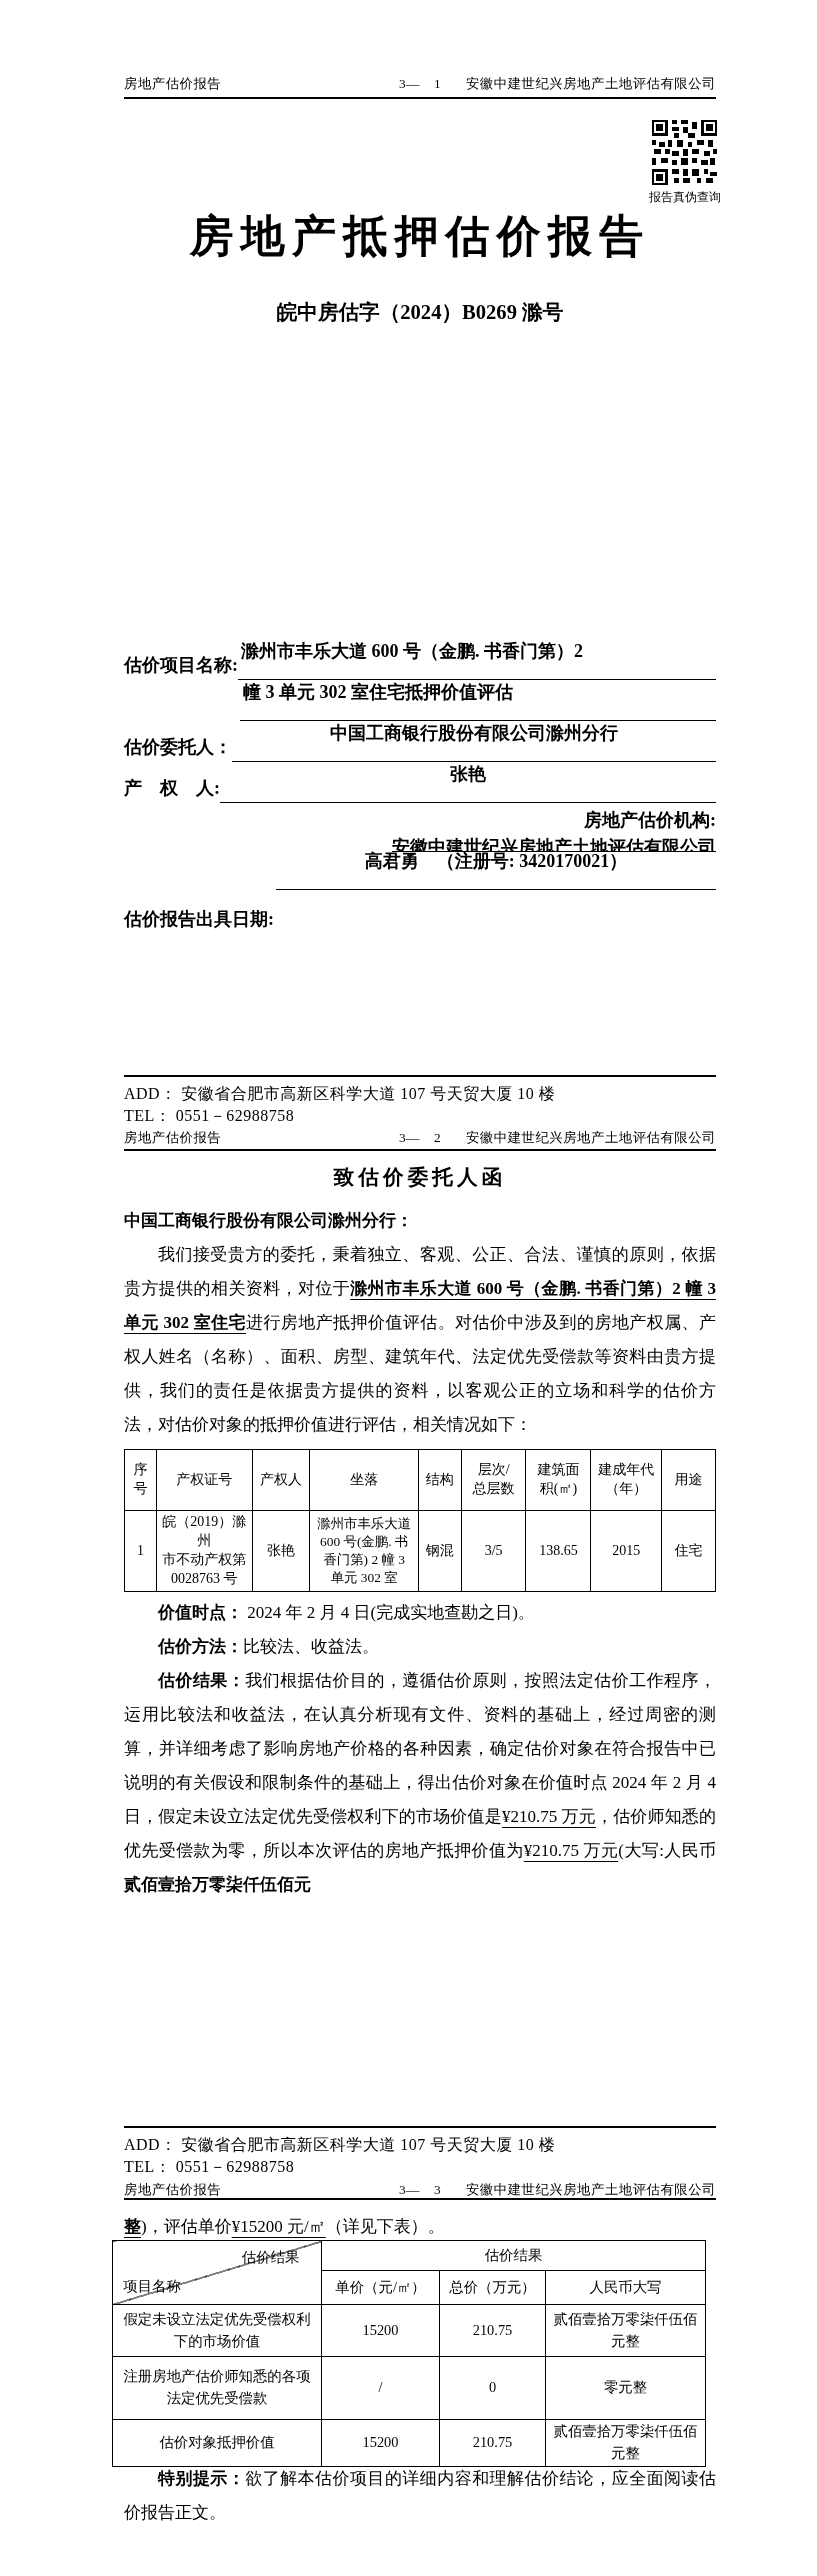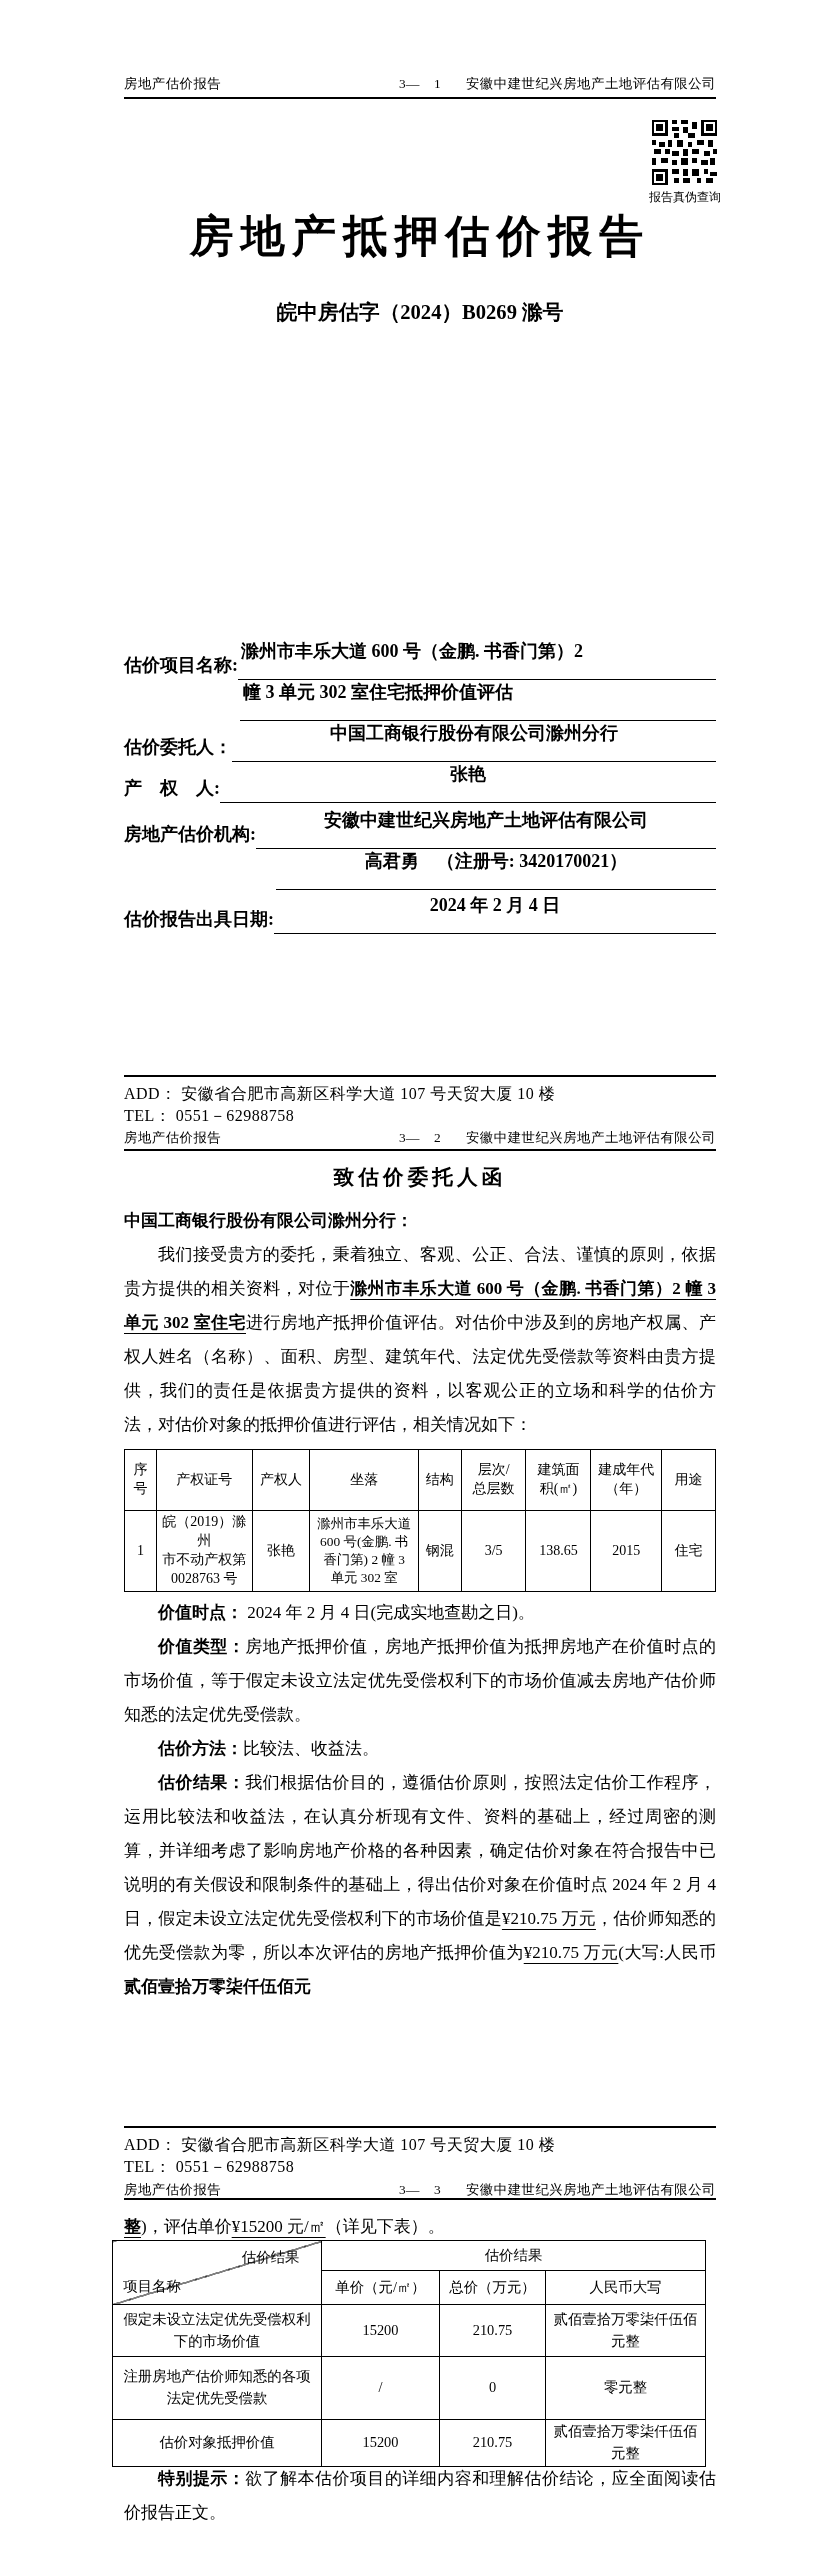--- a/index.html
+++ b/index.html
@@ -16,21 +16,21 @@
   .main-title{font-size:44px;line-height:46px;font-weight:bold;letter-spacing:7.2px;white-space:nowrap;}
   .doc-no{font-size:20.6px;line-height:24px;font-weight:bold;}
   .qr-label{font-size:12px;}
   .fields{font-size:18px;font-weight:bold;}
   .frow{display:flex;height:41px;align-items:flex-end;}
   .flabel{white-space:nowrap;padding-bottom:3.1px;}
   .fvalue{flex:1;border-bottom:1.5px solid #000;padding-bottom:16px;text-align:center;white-space:nowrap;overflow:hidden;}
   .fvalue.vleft{text-align:left;padding-left:3.1px;}
   .fsp1{width:116px;}
   .fsp2{width:152px;}
-  .gap10{margin-top:5.2px;}
+  .gap10{margin-top:5.2px;flex-direction:column;}
   .gap5{margin-top:2.6px;}
   .pgfoot{font-size:16px;letter-spacing:0.5px;line-height:18.5px;}
   .letter-title{font-size:20.6px;font-weight:bold;letter-spacing:4.1px;}
   .flow{font-size:17px;line-height:34px;text-align:justify;}
   .flow p{margin:0;text-indent:2em;}
   .flow p.noind{text-indent:0;}
   .b{font-weight:bold;}
   .u{text-decoration:underline;text-underline-offset:4.6px;text-decoration-thickness:1px;}
   table{border-collapse:collapse;}
   .t1{width:100%;margin:7.2px 0 4.1px 0;font-size:14px;line-height:1.35;text-align:center;}
@@ -135,21 +135,20 @@
     <div class="frow gap10">
       <span class="flabel">房地产估价机构:</span>
       <span class="fvalue">安徽中建世纪兴房地产土地评估有限公司</span>
     </div>
     <div class="frow">
       <span class="fsp2"></span>
       <span class="fvalue">高君勇　（注册号: 3420170021）</span>
     </div>
     <div class="frow gap5">
       <span class="flabel">估价报告出具日期:</span>
-      <span class="fvalue">2024 年 2 月 4 日</span>
     </div>
   </div>
 
   <div class="abs cx rule" style="top:1075px;"></div>
   <div class="abs cx pgfoot" style="top:1085px;">ADD： 安徽省合肥市高新区科学大道 107 号天贸大厦 10 楼</div>
   <div class="abs cx pgfoot" style="top:1107px;">TEL： 0551－62988758</div>
 
   <div class="abs cx pghead" style="top:1129px;">
     <span class="hl">房地产估价报告</span>
     <span class="hc">3—　2</span>
@@ -209,23 +208,20 @@
         <td>2015</td>
         <td>住宅</td>
       </tr>
     </tbody>
       </table>
 
     <p>
       <span class="b">价值时点：</span><span> 2024 年 2 月 4 日(完成实地查勘之日)。</span>
     </p>
     <p>
-      <span class="b">价值类型：</span><span>房地产抵押价值，房地产抵押价值为抵押房地产在价值时点的市场价值，等于假定未设立法定优先受偿权利下的市场价值减去房地产估价师知悉的法定优先受偿款。</span>
-    </p>
-    <p>
       <span class="b">估价方法：</span><span>比较法、收益法。</span>
     </p>
     <p>
       <span class="b">估价结果：</span><span>我们根据估价目的，遵循估价原则，按照法定估价工作程序，运用比较法和收益法，在认真分析现有文件、资料的基础上，经过周密的测算，并详细考虑了影响房地产价格的各种因素，确定估价对象在符合报告中已说明的有关假设和限制条件的基础上，得出估价对象在价值时点 2024 年 2 月 4 日，假定未设立法定优先受偿权利下的市场价值是</span><span class="u">¥210.75 万元</span><span>，估价师知悉的优先受偿款为零，所以本次评估的房地产抵押价值为</span><span class="u">¥210.75 万元</span><span>(大写:人民币</span><span class="b">贰佰壹拾万零柒仟伍佰元</span>
     </p>
   </div>
 
   <div class="abs cx rule" style="top:2126px;"></div>
   <div class="abs cx pgfoot" style="top:2136px;">ADD： 安徽省合肥市高新区科学大道 107 号天贸大厦 10 楼</div>
   <div class="abs cx pgfoot" style="top:2158px;">TEL： 0551－62988758</div>

